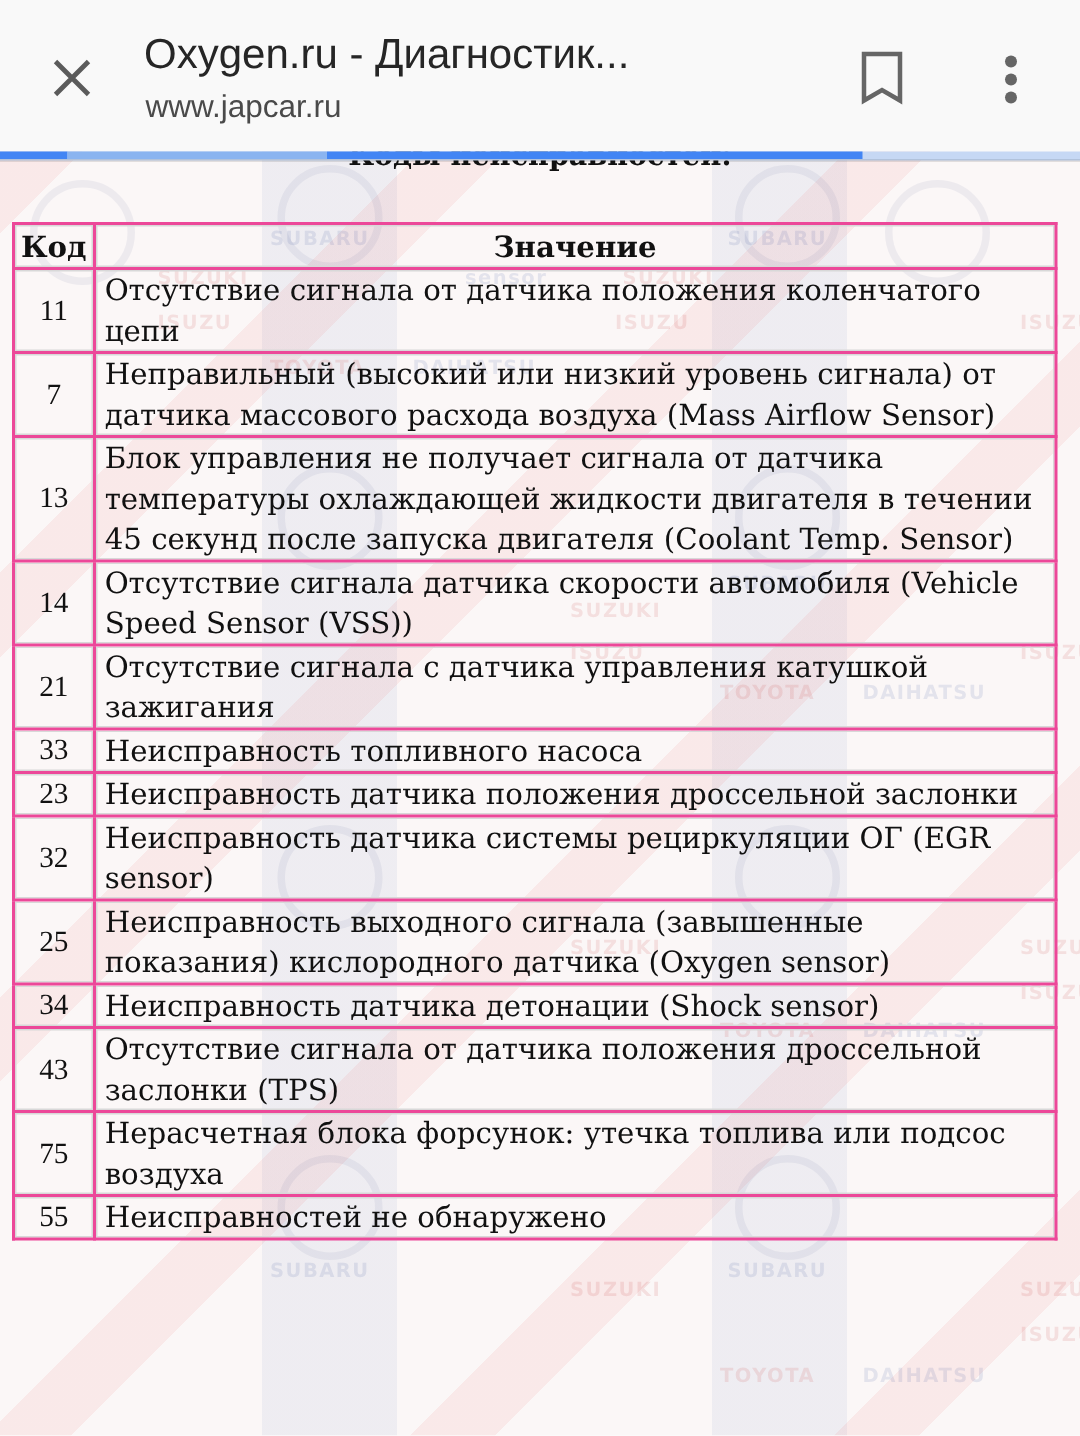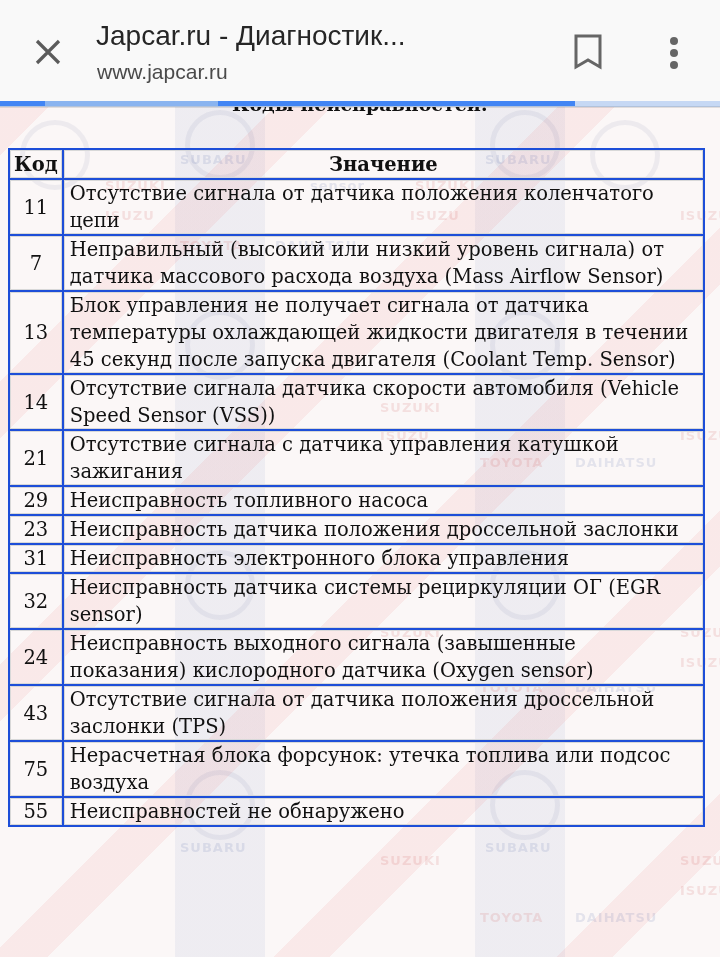--- a/index.html
+++ b/index.html
@@ -76,31 +76,31 @@
     position: absolute; left: 8px; top: 148px; width: 697px;
     border-collapse: collapse;
     border: 2px solid #666;
     z-index: 2;
     font-family: "DejaVu Serif", serif;
     font-size: 19.5px;
     color: #111;
     line-height: 27px;
   }
   table.codes th, table.codes td {
-    border: 2px solid #1d4ed8;
+    border: 2px solid #ec4899;
     box-shadow: inset 0 0 0 1px #d8d8d8;
   }
   table.codes th {
     font-weight: bold;
     text-align: center;
     height: 30px;
     padding: 0 4px;
   }
   table.codes td.code {
-    width: 50px; text-align: center; vertical-align: middle; padding: 0 2px;
+    width: 50px; text-align: center; vertical-align: middle; padding: 0 2px; font-family: Liberation Serif, serif;
   }
   table.codes td.desc {
     padding: 0 8px 0 6px; vertical-align: middle;
   }
 </style>
 </head>
 <body>
 
 <div class="bg">
   <div class="wm-circle" style="left:185px;top:110px"></div>
@@ -146,21 +146,21 @@
   <span class="wm" style="left:480px;top:910px">TOYOTA</span>
   <span class="wm blue" style="left:575px;top:910px">DAIHATSU</span>
 </div>
 
 <div class="toolbar">
   <div class="close-btn">
     <svg width="30" height="30" viewBox="0 0 30 30">
       <path d="M4 4 L26 26 M26 4 L4 26" stroke="#5b5b5b" stroke-width="3.2" fill="none"></path>
     </svg>
   </div>
-  <div class="title">Japcar.ru - Диагностик...</div>
+  <div class="title">Oxygen.ru - Диагностик...</div>
   <div class="url">www.japcar.ru</div>
   <div class="bookmark-btn">
     <svg width="30" height="38" viewBox="0 0 30 38">
       <path d="M3 3 H27 V34 L15 27 L3 34 Z" stroke="#666" stroke-width="3" fill="none" stroke-linejoin="miter"></path>
     </svg>
   </div>
   <div class="menu-btn">
     <svg width="12" height="38" viewBox="0 0 12 38">
       <circle cx="6" cy="6" r="4" fill="#666"></circle>
       <circle cx="6" cy="18" r="4" fill="#666"></circle>
@@ -200,38 +200,38 @@
       </tr>
       <tr>
         <td class="code">14</td>
         <td class="desc">Отсутствие сигнала датчика скорости автомобиля (Vehicle Speed Sensor (VSS))</td>
       </tr>
       <tr>
         <td class="code">21</td>
         <td class="desc">Отсутствие сигнала с датчика управления катушкой зажигания</td>
       </tr>
       <tr>
-        <td class="code">29</td>
+        <td class="code">33</td>
         <td class="desc">Неисправность топливного насоса</td>
       </tr>
       <tr>
         <td class="code">23</td>
         <td class="desc">Неисправность датчика положения дроссельной заслонки</td>
       </tr>
       <tr>
-        <td class="code">31</td>
-        <td class="desc">Неисправность электронного блока управления</td>
-      </tr>
-      <tr>
         <td class="code">32</td>
         <td class="desc">Неисправность датчика системы рециркуляции ОГ (EGR sensor)</td>
       </tr>
       <tr>
-        <td class="code">24</td>
+        <td class="code">25</td>
         <td class="desc">Неисправность выходного сигнала (завышенные показания) кислородного датчика (Oxygen sensor)</td>
+      </tr>
+      <tr>
+        <td class="code">34</td>
+        <td class="desc">Неисправность датчика детонации (Shock sensor)</td>
       </tr>
       <tr>
         <td class="code">43</td>
         <td class="desc">Отсутствие сигнала от датчика положения дроссельной заслонки (TPS)</td>
       </tr>
       <tr>
         <td class="code">75</td>
         <td class="desc">Нерасчетная блока форсунок: утечка топлива или подсос воздуха</td>
       </tr>
       <tr>

